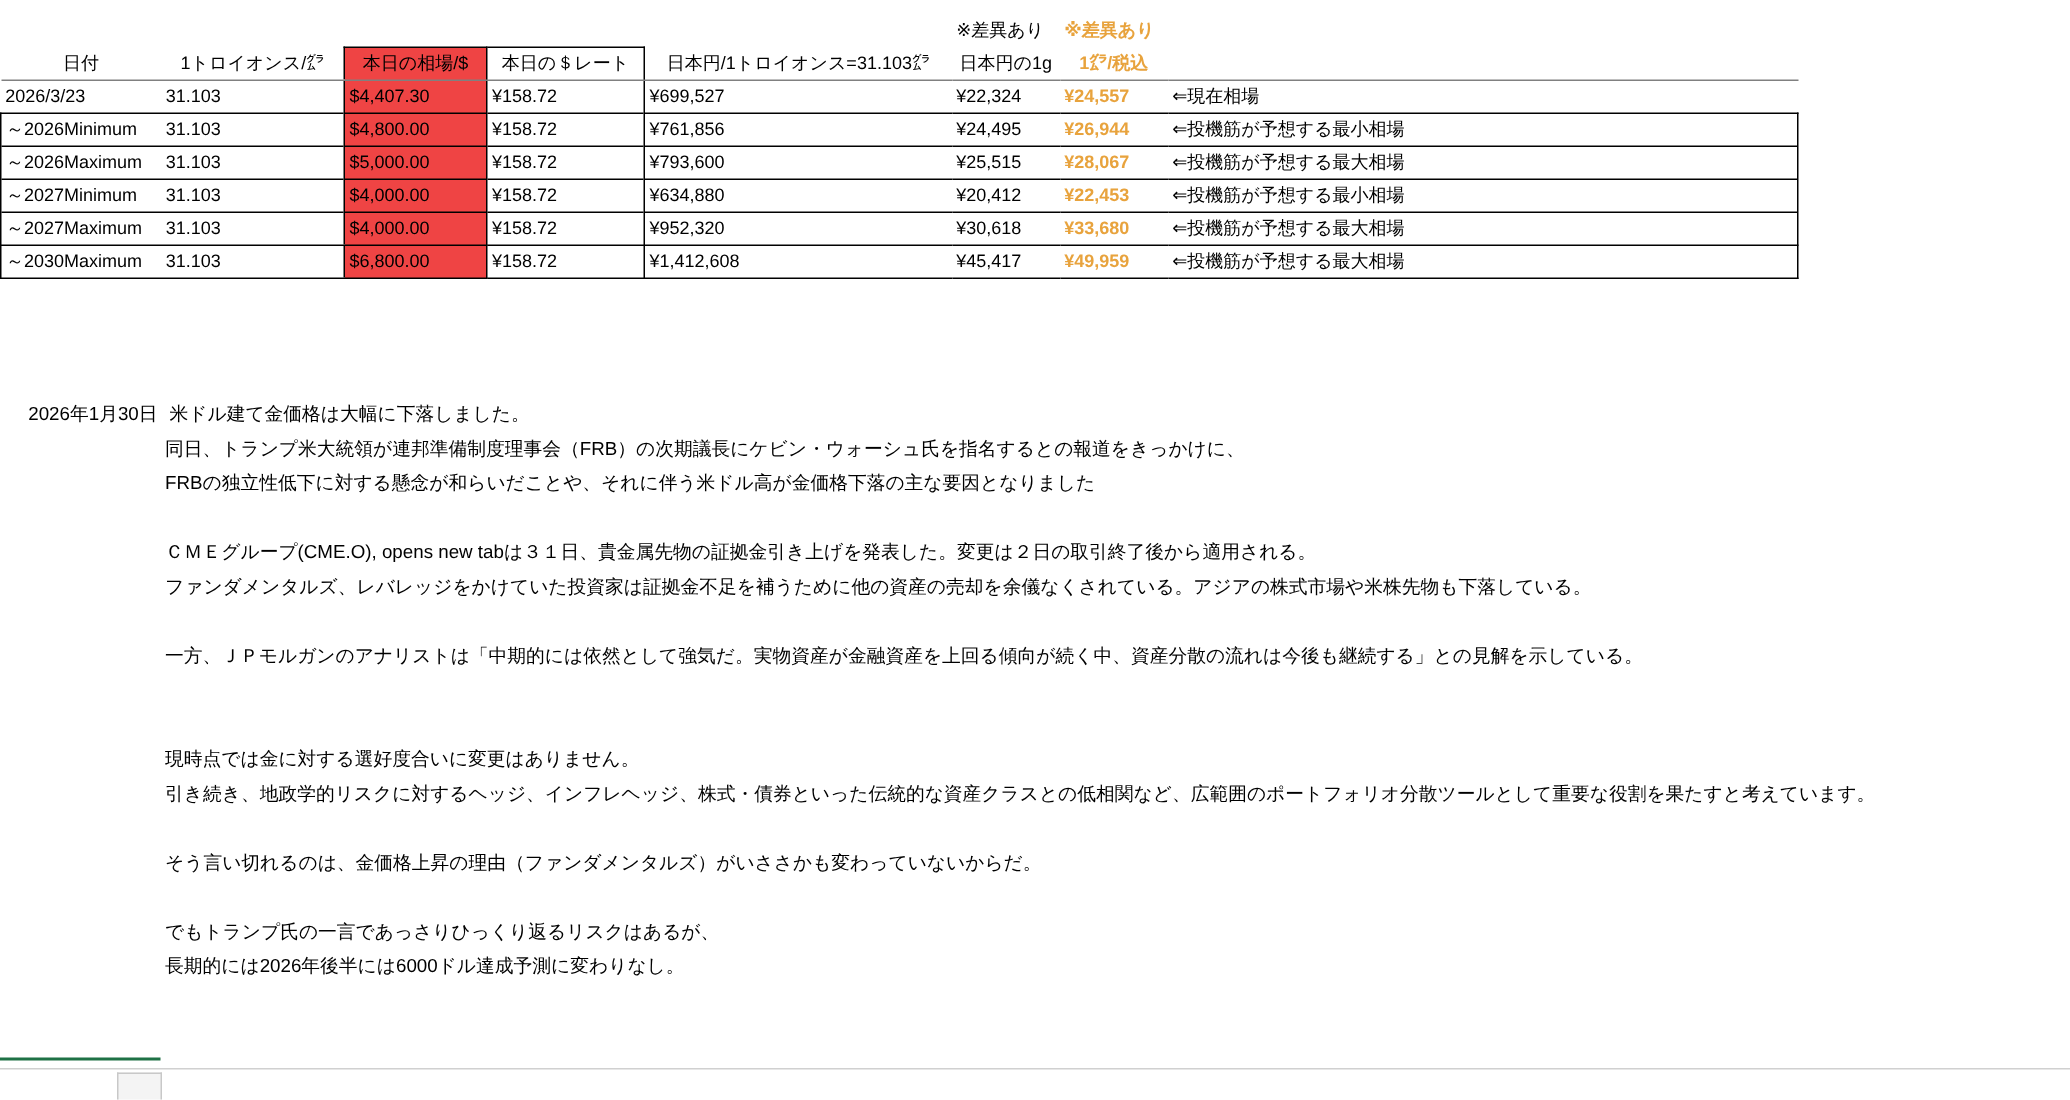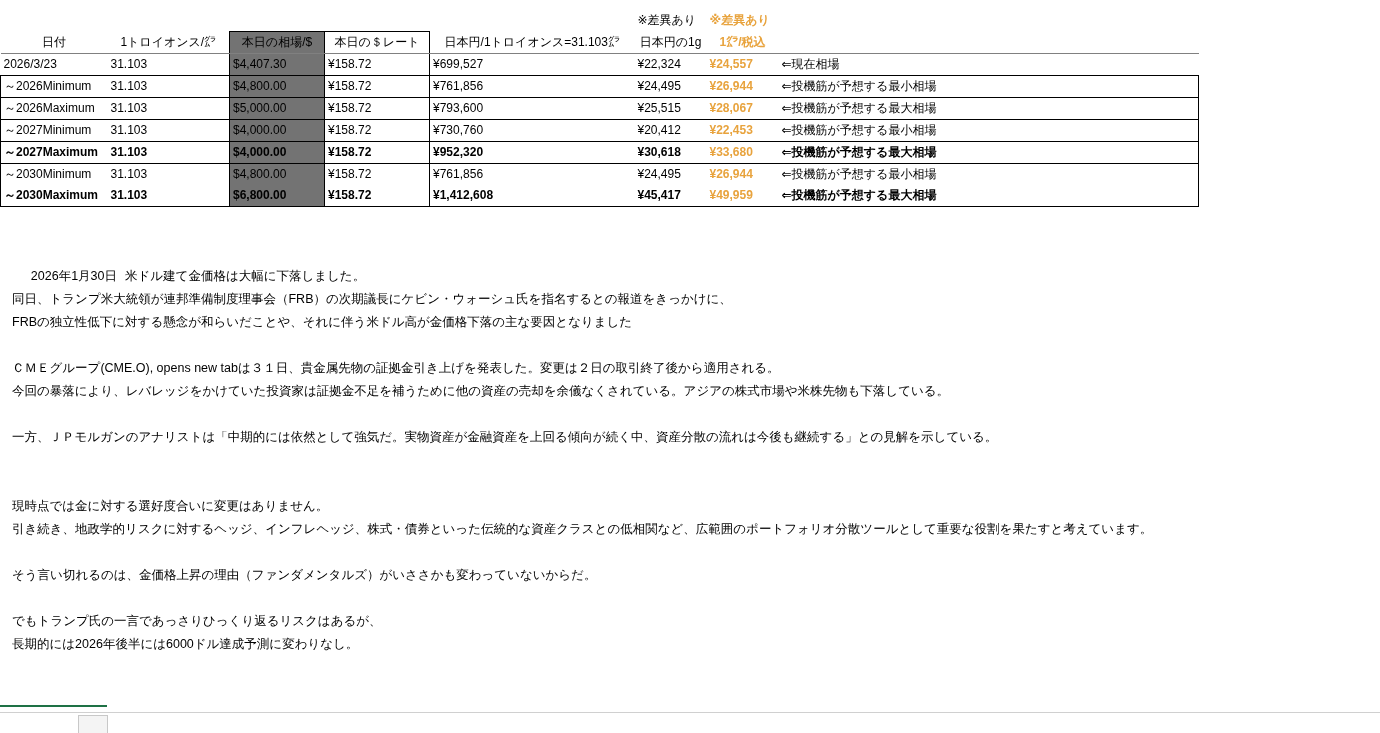--- a/index.html
+++ b/index.html
@@ -22,40 +22,40 @@
     line-height:21px;
     white-space:nowrap;
     overflow:hidden;
     font-size:12px;
     vertical-align:middle;
   }
   .r{}
   .l{text-align:left;}
 
   .hdr{font-size:12px;}
-  .gold-bg{background:#737373;}
+  .gold-bg{background:#ef4444;}
   .gold-txt{color:#e8a33d;font-weight:bold;}
   .note{font-size:11.5px;}
   .b-top{border-top:1px solid #000;}
-  .b-bot{border-bottom:1px solid #000;font-weight:bold;}
+  .b-bot{border-bottom:1px solid #000;}
   .b-left{border-left:1px solid #000;}
   .b-right{border-right:1px solid #000;}
   .thinline{border-bottom:1px solid #808080;text-align:center;}
 
   
   #top-table{position:absolute;left:0;top:10px;}
 
   
 
   
-  #article{position:absolute;left:12px;top:265px;width:1235px;}
+  #article{position:absolute;left:0;top:265px;width:1235px;}
   .arow{height:23px;line-height:23px;white-space:nowrap;font-size:12.5px;}
   .arow span.date{display:inline-block;width:105px;text-align:right;padding-right:4px;}
   .arow span.body{display:inline-block;padding-left:4px;}
-  .indent{}
+  .indent{padding-left:110px;}
 
   
   #green-bar{position:absolute;left:0;top:683px;width:107px;height:22px;border-bottom:2px solid #1e7145;}
 
   
   #tabstrip{position:absolute;left:0;bottom:0;width:1380px;height:20px;background:#ffffff;border-top:1px solid #d0d0d0;}
   .tab{position:absolute;left:78px;top:2px;height:17px;line-height:17px;padding:0 14px;border:1px solid #c8c8c8;border-bottom:none;background:#f4f4f4;font-size:11px;}
 </style>
 </head>
 <body>
@@ -128,47 +128,37 @@
       <td class="r b-top">¥25,515</td>
       <td class="r gold-txt b-top">¥28,067</td>
       <td class="l b-top b-right">⇐投機筋が予想する最大相場</td>
     </tr>
 
     <tr>
       <td class="l b-top b-left">～2027Minimum</td>
       <td class="r b-top">31.103</td>
       <td class="r gold-bg b-left b-right b-top">$4,000.00</td>
       <td class="r b-right b-top">¥158.72</td>
-      <td class="r b-top">¥730,760</td>
+      <td class="r b-top">¥634,880</td>
       <td class="r b-top">¥20,412</td>
       <td class="r gold-txt b-top">¥22,453</td>
       <td class="l b-top b-right">⇐投機筋が予想する最小相場</td>
     </tr>
 
     <tr>
       <td class="l b-top b-left b-bot">～2027Maximum</td>
       <td class="r b-top b-bot">31.103</td>
       <td class="r gold-bg b-left b-right b-top b-bot">$4,000.00</td>
       <td class="r b-right b-top b-bot">¥158.72</td>
       <td class="r b-top b-bot">¥952,320</td>
       <td class="r b-top b-bot">¥30,618</td>
       <td class="r gold-txt b-top b-bot">¥33,680</td>
       <td class="l b-top b-right b-bot">⇐投機筋が予想する最大相場</td>
     </tr>
 
-    <tr>
-      <td class="l b-left">～2030Minimum</td>
-      <td class="r">31.103</td>
-      <td class="r gold-bg b-left b-right">$4,800.00</td>
-      <td class="r b-right">¥158.72</td>
-      <td class="r">¥761,856</td>
-      <td class="r">¥24,495</td>
-      <td class="r gold-txt">¥26,944</td>
-      <td class="l b-right">⇐投機筋が予想する最小相場</td>
-    </tr>
 
     <tr>
       <td class="l b-left b-bot">～2030Maximum</td>
       <td class="r b-bot">31.103</td>
       <td class="r gold-bg b-left b-right b-bot">$6,800.00</td>
       <td class="r b-right b-bot">¥158.72</td>
       <td class="r b-bot">¥1,412,608</td>
       <td class="r b-bot">¥45,417</td>
       <td class="r gold-txt b-bot">¥49,959</td>
       <td class="l b-right b-bot">⇐投機筋が予想する最大相場</td>
@@ -179,21 +169,21 @@
   <div id="article">
 
     <div class="arow">
       <span class="date">2026年1月30日</span><span class="body">米ドル建て金価格は大幅に下落しました。</span>
     </div>
 
     <div class="arow indent"><span>同日、トランプ米大統領が連邦準備制度理事会（FRB）の次期議長にケビン・ウォーシュ氏を指名するとの報道をきっかけに、</span></div>
     <div class="arow indent"><span>FRBの独立性低下に対する懸念が和らいだことや、それに伴う米ドル高が金価格下落の主な要因となりました</span></div>
     <div class="arow indent"><span></span></div>
     <div class="arow indent"><span>ＣＭＥグループ(CME.O), opens new tabは３１日、貴金属先物の証拠金引き上げを発表した。変更は２日の取引終了後から適用される。</span></div>
-    <div class="arow indent"><span>今回の暴落により、レバレッジをかけていた投資家は証拠金不足を補うために他の資産の売却を余儀なくされている。アジアの株式市場や米株先物も下落している。</span></div>
+    <div class="arow indent"><span>ファンダメンタルズ、レバレッジをかけていた投資家は証拠金不足を補うために他の資産の売却を余儀なくされている。アジアの株式市場や米株先物も下落している。</span></div>
     <div class="arow indent"><span></span></div>
     <div class="arow indent"><span>一方、ＪＰモルガンのアナリストは「中期的には依然として強気だ。実物資産が金融資産を上回る傾向が続く中、資産分散の流れは今後も継続する」との見解を示している。</span></div>
     <div class="arow indent"><span></span></div>
     <div class="arow indent"><span></span></div>
     <div class="arow indent"><span>現時点では金に対する選好度合いに変更はありません。</span></div>
     <div class="arow indent"><span>引き続き、地政学的リスクに対するヘッジ、インフレヘッジ、株式・債券といった伝統的な資産クラスとの低相関など、広範囲のポートフォリオ分散ツールとして重要な役割を果たすと考えています。</span></div>
     <div class="arow indent"><span></span></div>
     <div class="arow indent"><span>そう言い切れるのは、金価格上昇の理由（ファンダメンタルズ）がいささかも変わっていないからだ。</span></div>
     <div class="arow indent"><span></span></div>
     <div class="arow indent"><span>でもトランプ氏の一言であっさりひっくり返るリスクはあるが、</span></div>

